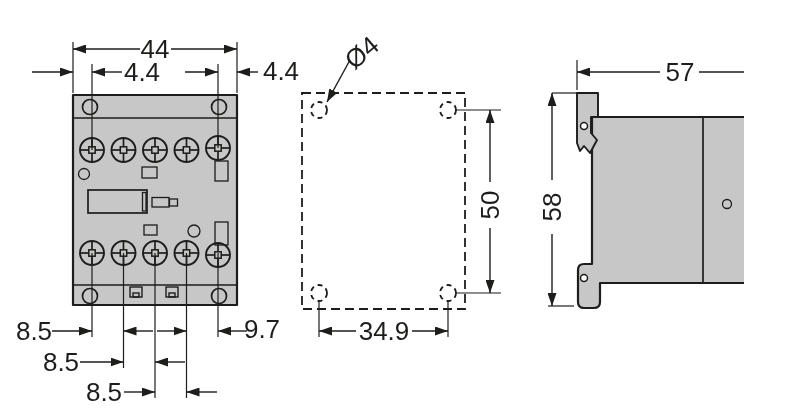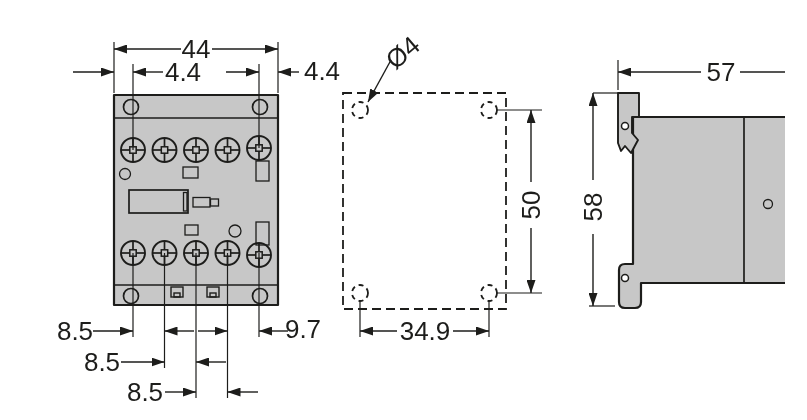--- a/index.html
+++ b/index.html
@@ -1,16 +1,16 @@
 <!DOCTYPE html>
 <html><head>
 <meta charset="utf-8">
 <style>
   html,body{margin:0;padding:0;background:#ffffff;}
-  .stage{position:relative;width:744px;height:420px;background:#ffffff;overflow:hidden;padding-left:41px;}
+  .stage{position:relative;width:744px;height:420px;background:#ffffff;overflow:hidden;}
   svg{display:block;}
   svg text{
     font-family:"Liberation Sans","DejaVu Sans",sans-serif;
     font-size:26px;
     fill:#1d1d1b;
   }
   .dim{text-anchor:middle;}
   .outline{fill:#c7c7c7;stroke:#1d1d1b;stroke-width:2.2;stroke-linejoin:round;}
   .detail{fill:none;stroke:#1d1d1b;stroke-width:1.7;}
   .detail-thin{fill:none;stroke:#1d1d1b;stroke-width:1.3;}

